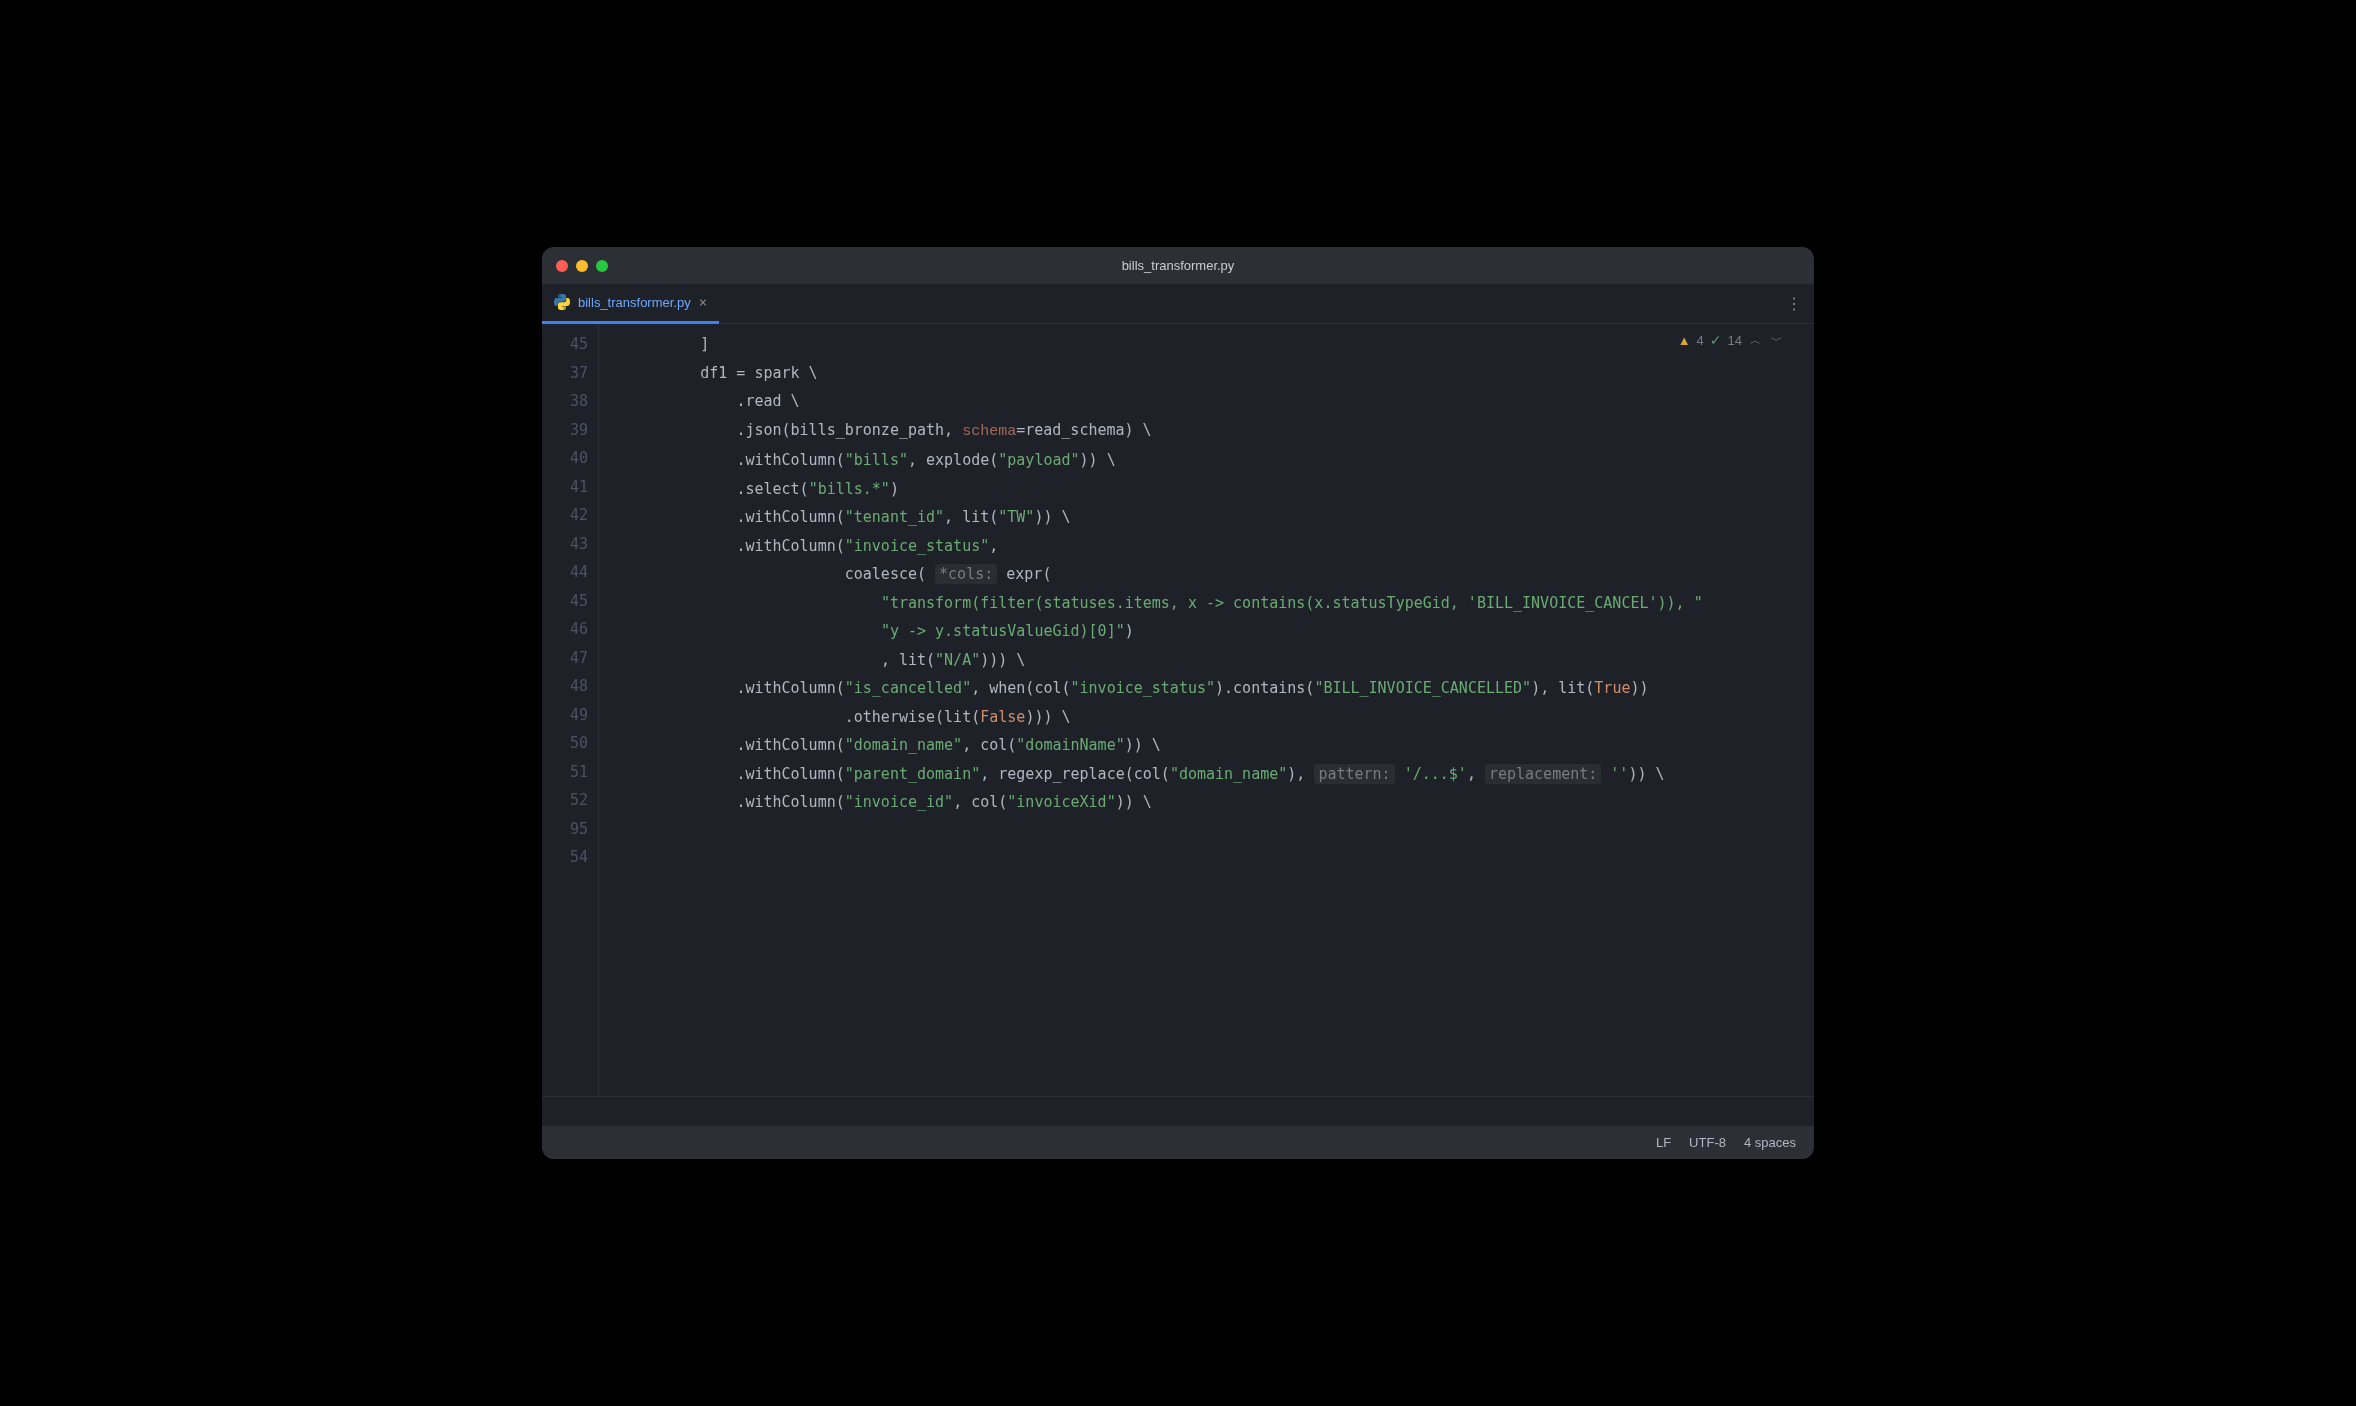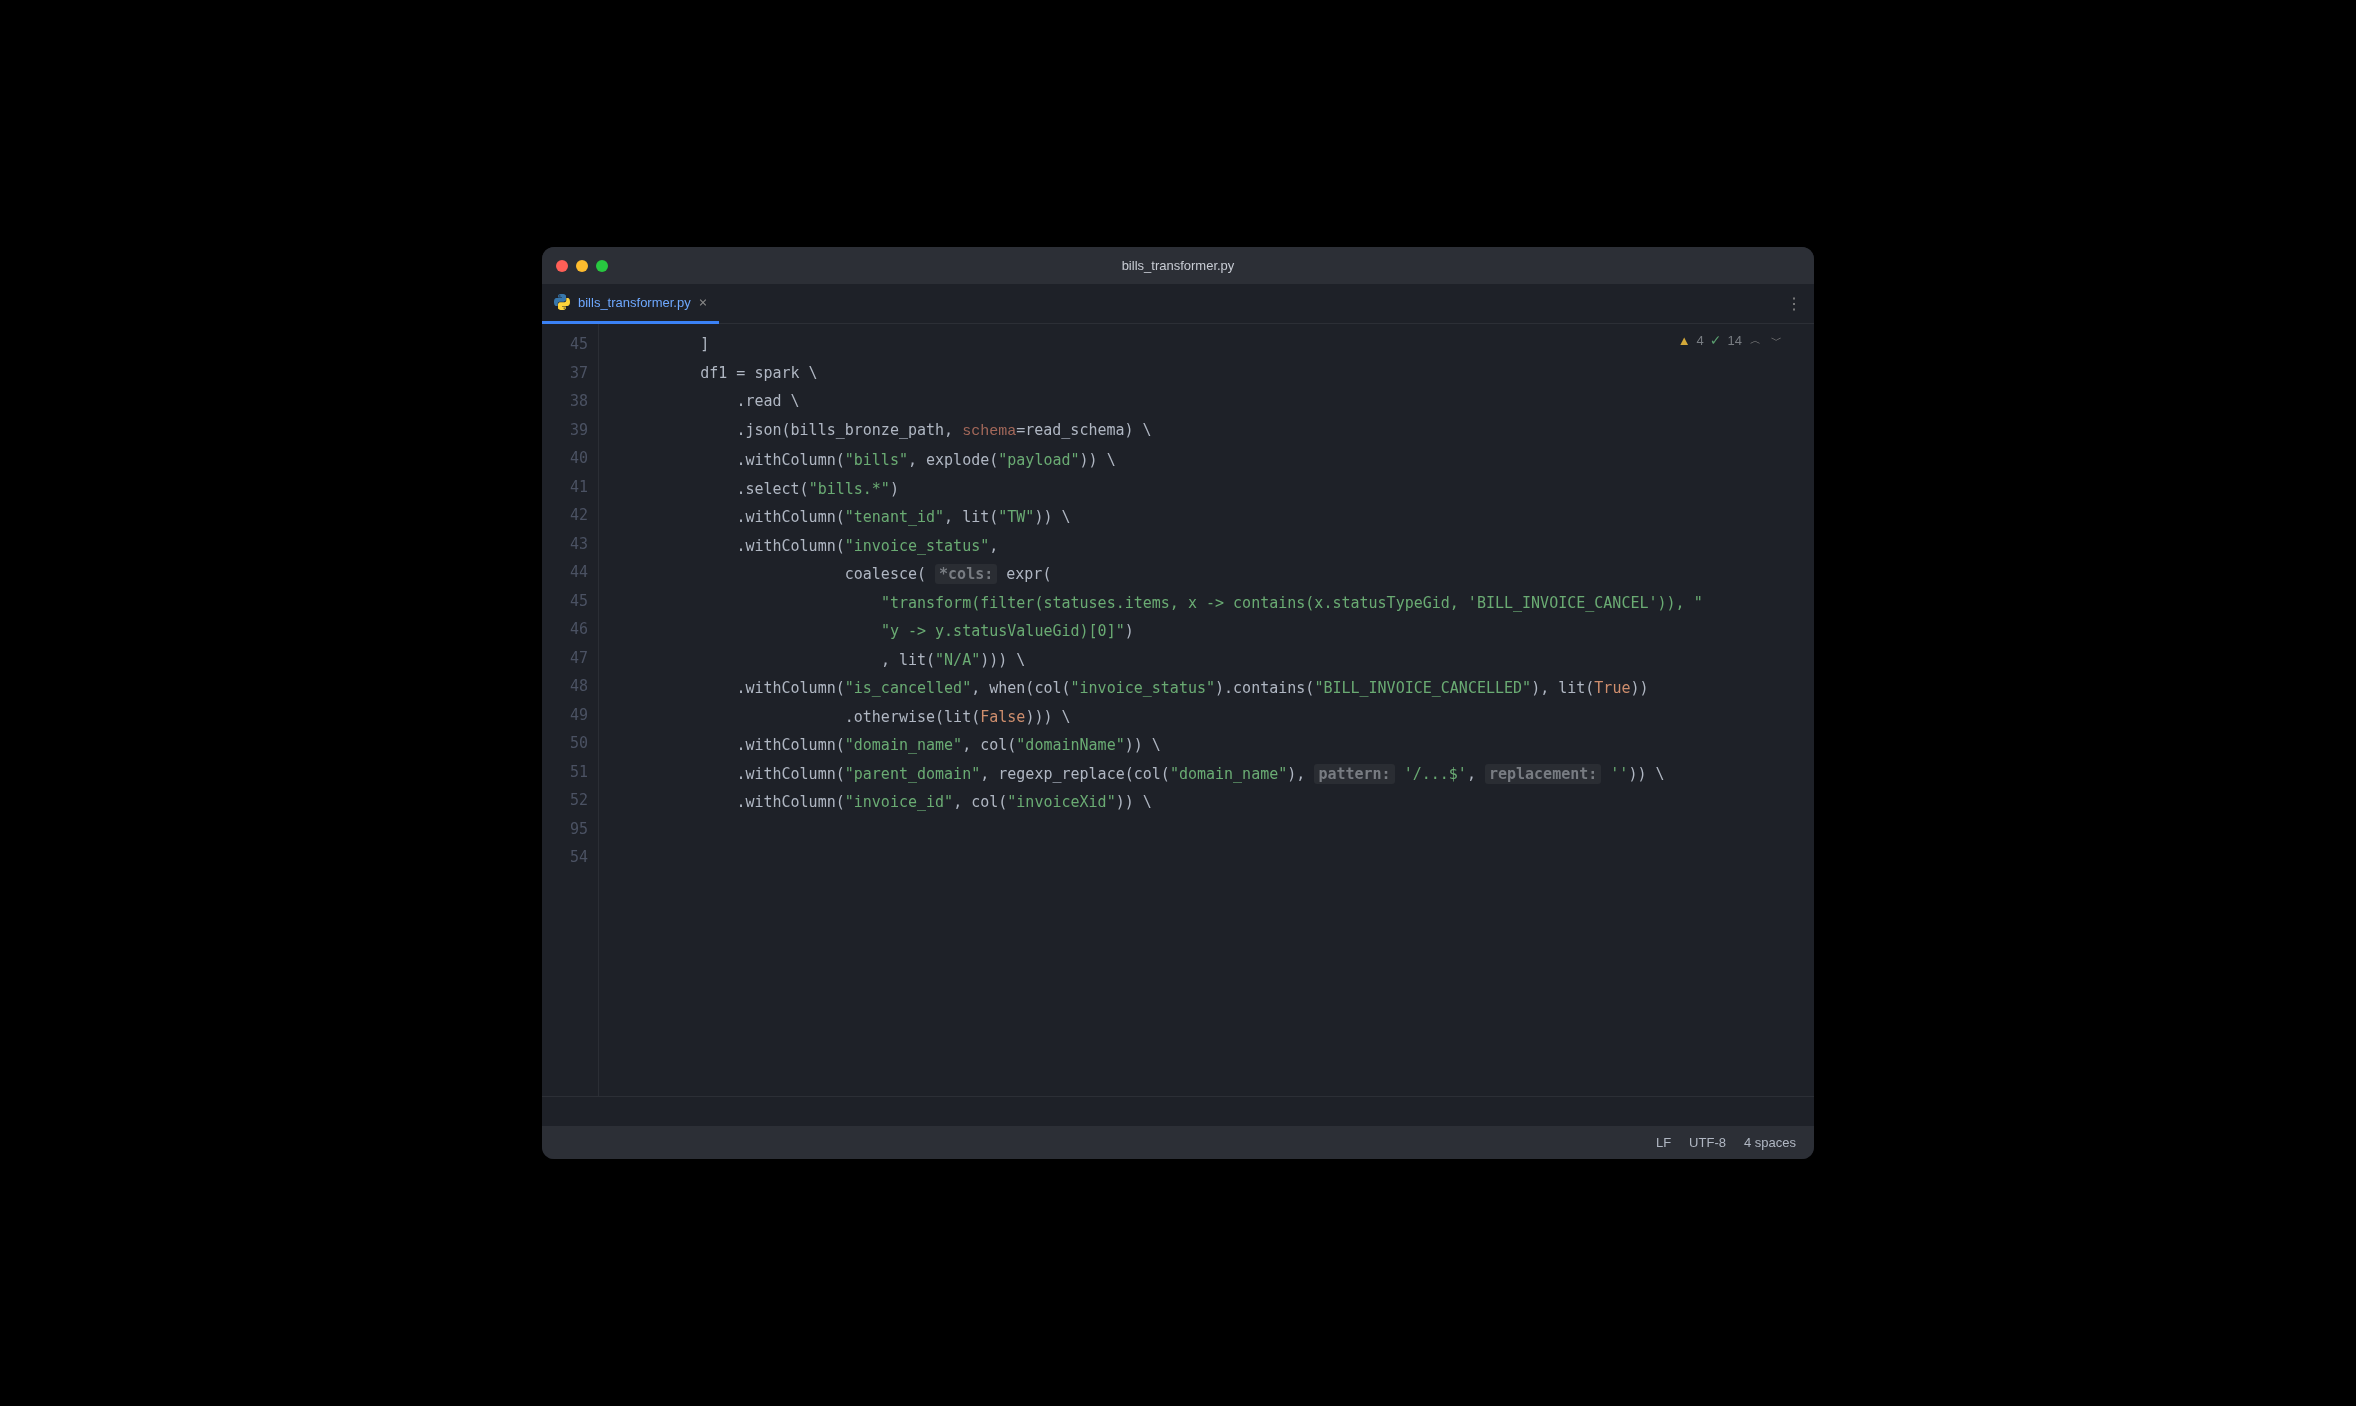--- a/index.html
+++ b/index.html
@@ -26,21 +26,21 @@
 .inspection { position:absolute; top:8px; right:30px; display:flex; align-items:center; gap:6px; color:#787c82; font-size:13px; font-family:-apple-system,sans-serif;}
 .warn-icon { color:#d4a93a; font-size:13px;}
 .check-icon { color:#5a9e6f; font-size:14px;}
 .chev { color:#888; font-size:11px; cursor:pointer; padding:0 2px;}
 .statusbar { height:33px; background:#2c2f36; display:flex; align-items:center; justify-content:flex-end; padding-right:18px; gap:18px; color:#b0b7c3; font-family:-apple-system,sans-serif; font-size:13px; }
 .statusbar span { cursor:pointer; }
 .bottombar { height:30px; background:#1e2128; border-top:1px solid #2c2f36;}
 .c-id { color:#b0b7c3; }
 .c-str { color:#6aab73; }
 .c-kwarg { color:#a3685a;font-family:Liberation Mono, monospace; }
-.c-hint { color:#787c82; background:#2a2d33; padding:1px 4px; border-radius:3px; font-style:normal;font-weight:bold;}
+.c-hint { color:#787c82; background:#2a2d33; padding:1px 4px; border-radius:3px; font-style:normal;}
 .c-op { color:#b0b7c3; }
 .c-bool { color:#cf8e6d; }
 </style>
 </head>
 <body>
 
 <div class="window">
   <div class="titlebar">
     <div class="traffic">
       <div class="dot red"></div>

